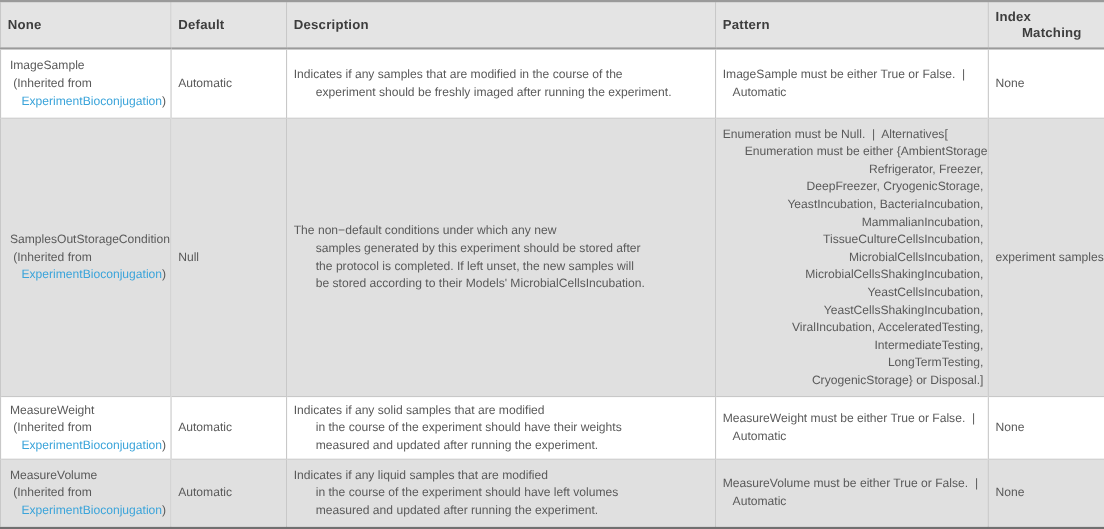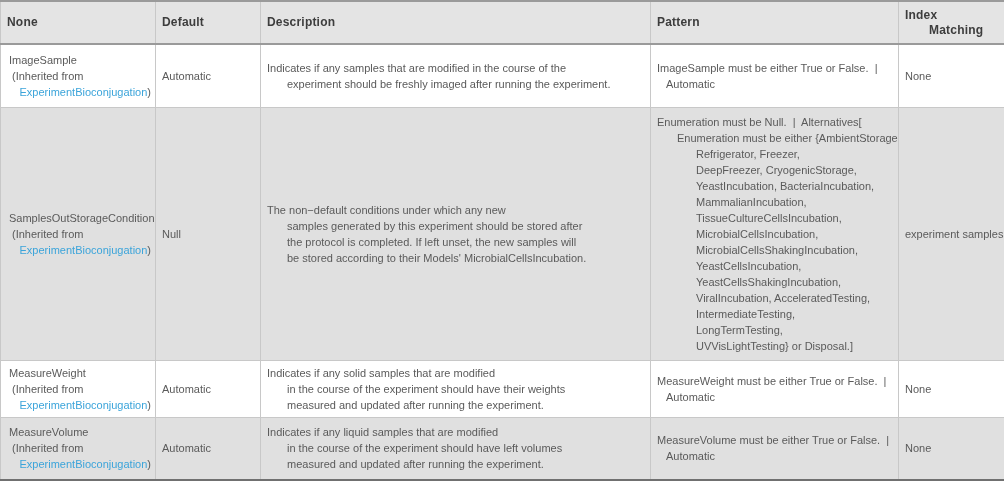--- a/index.html
+++ b/index.html
@@ -63,21 +63,21 @@
     font-size: 12px;
     line-height: 15px;
     font-weight: bold;
     color: var(--header-text);
     letter-spacing: 0.2px;
   }
   
   .i0 { padding-left: 0; }
   .i1 { padding-left: 9px; }
   .i2 { padding-left: 20px; }
-  .i3 { padding-left: 39px; }
+  .i3 { padding-left: 39px; text-align: right; }
   .i4 { padding-left: 24px; }
   .i-inh  { padding-left: 3px; }
   .i-inh2 { padding-left: 9px; text-align: right; }
   a.lnk {
     color: var(--link);
     text-decoration: none;
     cursor: pointer;
   }
 </style>
 </head>
@@ -167,21 +167,21 @@
             <div class="ln i3">YeastIncubation, BacteriaIncubation,</div>
             <div class="ln i3">MammalianIncubation,</div>
             <div class="ln i3">TissueCultureCellsIncubation,</div>
             <div class="ln i3">MicrobialCellsIncubation,</div>
             <div class="ln i3">MicrobialCellsShakingIncubation,</div>
             <div class="ln i3">YeastCellsIncubation,</div>
             <div class="ln i3">YeastCellsShakingIncubation,</div>
             <div class="ln i3">ViralIncubation, AcceleratedTesting,</div>
             <div class="ln i3">IntermediateTesting,</div>
             <div class="ln i3">LongTermTesting,</div>
-            <div class="ln i3">UVVisLightTesting} or Disposal.]</div>
+            <div class="ln i3">CryogenicStorage} or Disposal.]</div>
           </div>
         </td>
       <td>
           <div class="ln">experiment samples</div>
         </td>
     </tr>
 
     <tr class="r3">
       <td class="c-name">
         <div class="ln i0">MeasureWeight</div>

